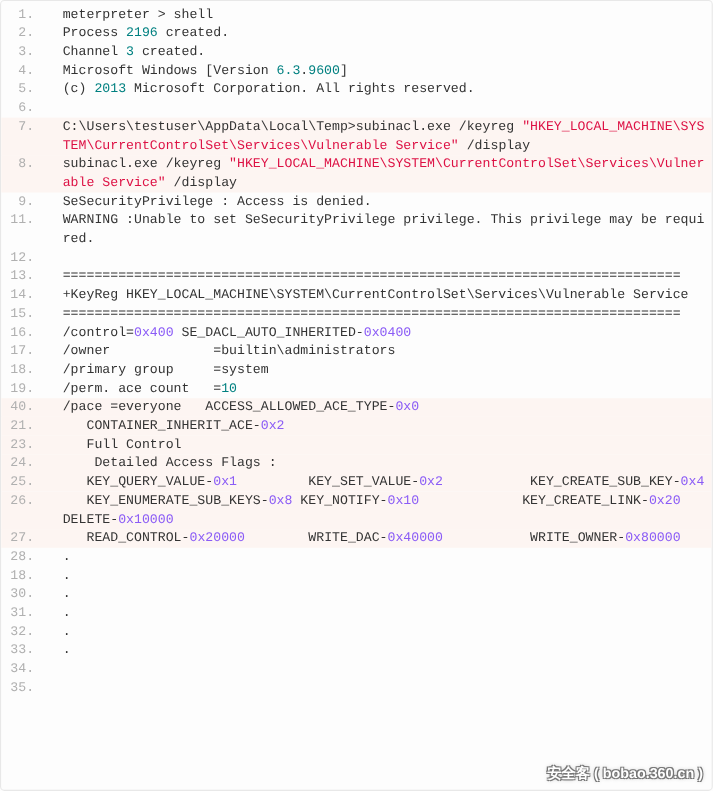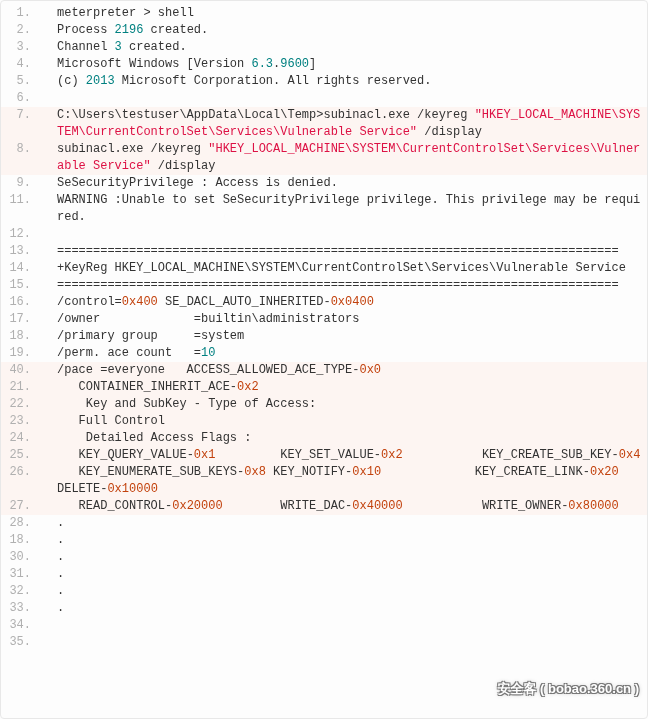--- a/index.html
+++ b/index.html
@@ -37,27 +37,27 @@
     width:18px;flex:0 0 18px;text-align:center;color:#b0b0b0;
     font-family:inherit;
   }
   .content{
     flex:1 1 auto;
     white-space:pre-wrap;
     word-break:break-all;
     padding-right:6px;
   }
   .hl{background:#fdf5f2;}
-  .kw-blue {color:#c2410c;}
+  .kw-blue {color:#8b5cf6;}
   .kw-teal {color:#008080;text-align:right;}
   .kw-red  {color:#dd1144;}
   .kw-gray {color:#333333;}
   .watermark{
     position:absolute;
-    right:8px;bottom:20px;
+    right:8px;bottom:6px;
     font-family:"Microsoft YaHei",Arial,sans-serif;
     font-size:13px;
     font-weight:700;
     color:#fff;
     text-shadow:
       -1px -1px 0 #777,
        1px -1px 0 #777,
       -1px  1px 0 #777,
        1px  1px 0 #777,
        0 0 4px rgba(0,0,0,.35);
@@ -162,25 +162,20 @@
       <div class="gutter">40.</div>
       <div class="after-gutter"></div>
       <div class="content"><span>/pace =everyone   ACCESS_ALLOWED_ACE_TYPE-</span><span class="kw-blue">0x0</span></div>
     </div>
     <div class="line hl">
       <div class="gutter">21.</div>
       <div class="after-gutter"></div>
       <div class="content"><span>   CONTAINER_INHERIT_ACE-</span><span class="kw-blue">0x2</span></div>
     </div>
     <div class="line hl">
-      <div class="gutter">22.</div>
-      <div class="after-gutter"></div>
-      <div class="content"><span>    Key and SubKey - Type of Access:</span></div>
-    </div>
-    <div class="line hl">
       <div class="gutter">23.</div>
       <div class="after-gutter"></div>
       <div class="content"><span>   Full Control</span></div>
     </div>
     <div class="line hl">
       <div class="gutter">24.</div>
       <div class="after-gutter"></div>
       <div class="content"><span>    Detailed Access Flags :</span></div>
     </div>
     <div class="line hl">

